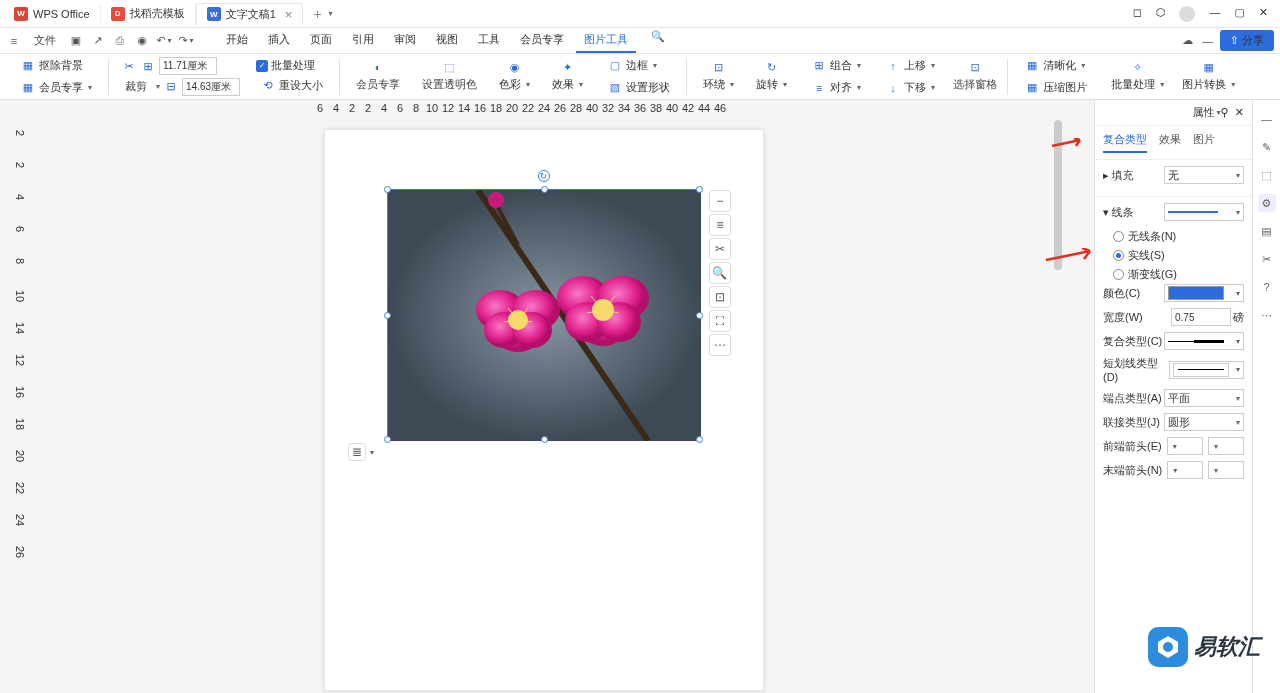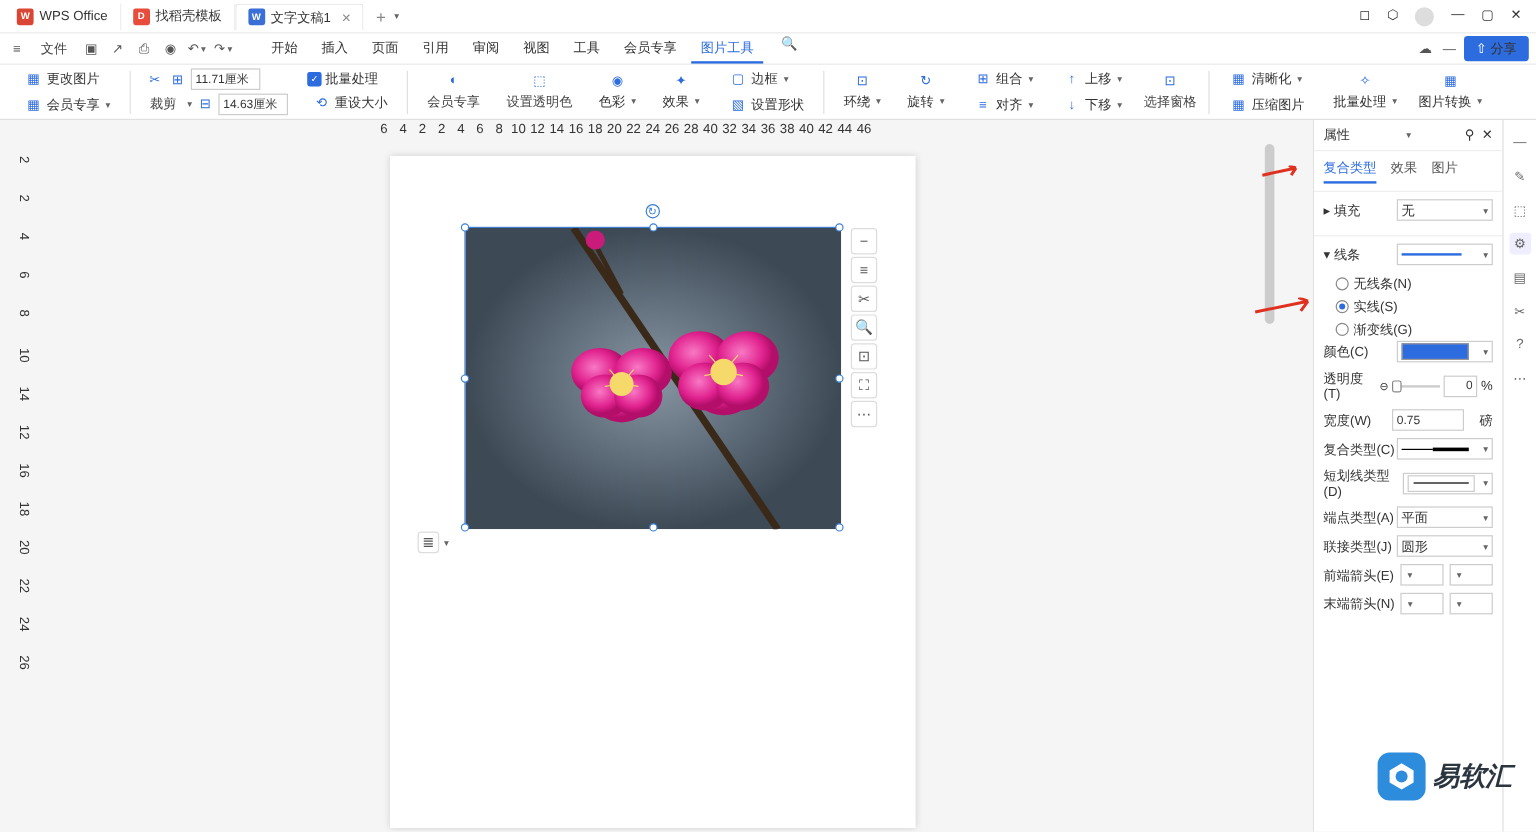--- a/index.html
+++ b/index.html
@@ -45,21 +45,21 @@
 .handle.tl{left:-4px;top:-4px;}.handle.tm{left:50%;top:-4px;margin-left:-3px;}.handle.tr{right:-4px;top:-4px;}
 .handle.ml{left:-4px;top:50%;margin-top:-3px;}.handle.mr{right:-4px;top:50%;margin-top:-3px;}
 .handle.bl{left:-4px;bottom:-4px;}.handle.bm{left:50%;bottom:-4px;margin-left:-3px;}.handle.br{right:-4px;bottom:-4px;}
 .rotate-handle{position:absolute;left:50%;top:-20px;margin-left:-6px;width:12px;height:12px;border:1px solid #3a7fd5;border-radius:50%;background:#fff;display:flex;align-items:center;justify-content:center;color:#3a7fd5;font-size:9px;}
 .float-toolbar{position:absolute;right:-32px;top:0;display:flex;flex-direction:column;gap:2px;}
 .float-btn{width:22px;height:22px;background:#fff;border:1px solid #ddd;border-radius:3px;display:flex;align-items:center;justify-content:center;font-size:12px;color:#555;cursor:pointer;}
 .wrap-indicator{position:absolute;left:-40px;bottom:-22px;display:flex;gap:2px;align-items:center;}
 .scrollbar-v{position:absolute;right:216px;top:0;bottom:0;width:12px;background:#f5f5f5;}
 .scroll-thumb-v{position:absolute;top:20px;width:8px;left:2px;height:150px;background:#ccc;border-radius:4px;}
 .prop-panel{width:158px;background:#fff;border-left:1px solid #e0e0e0;display:flex;flex-direction:column;}
-.prop-header{height:26px;display:flex;align-items:center;padding:0 8px;border-bottom:1px solid #eee;justify-content:space-between;}
+.prop-header{height:26px;display:flex;align-items:center;padding:0 8px;border-bottom:1px solid #eee;justify-content:flex-end;}
 .prop-tabs{display:flex;gap:12px;padding:6px 8px;border-bottom:1px solid #eee;}
 .prop-tab{cursor:pointer;font-size:11px;color:#555;padding-bottom:4px;}
 .prop-tab.active{color:#2d6cdf;border-bottom:2px solid #2d6cdf;}
 .prop-section{padding:6px 8px;}
 .prop-row{display:flex;align-items:center;justify-content:space-between;margin-bottom:6px;font-size:11px;}
 .prop-select{width:80px;height:18px;border:1px solid #ccc;font-size:10px;padding:0 3px;display:flex;align-items:center;justify-content:space-between;cursor:pointer;}
 .prop-select-short{width:60px;height:18px;border:1px solid #ccc;font-size:10px;padding:0 3px;}
 .radio-row{display:flex;align-items:center;gap:4px;padding:2px 0 2px 10px;cursor:pointer;}
 .radio{width:11px;height:11px;border:1px solid #888;border-radius:50%;display:inline-flex;align-items:center;justify-content:center;}
 .radio.checked::after{content:"";width:5px;height:5px;background:#2d6cdf;border-radius:50%;}
@@ -136,21 +136,21 @@
   <div class="spacer"></div>
   <span class="qat-icon">☁</span>
   <span class="qat-icon">—</span>
   <span class="share-btn">⇧ <span>分享</span></span>
 </div>
 
 <div class="ribbon">
   <div class="rgroup">
     <div class="rbtn">
         <span class="ricon">▦</span>
-        <span>更改图片</span>
+        <span>抠除背景</span>
       </div>
     <div class="rbtn">
         <span class="ricon">▦</span>
         <span>会员专享</span>
         <span class="dropdown-arrow">▾</span>
       </div>
   </div>
   <div class="rsep"></div>
   <div class="rgroup">
     <div class="rrow">
@@ -431,33 +431,22 @@
           <span>渐变线(G)</span>
         </div>
       <div class="prop-row">
           <span>颜色(C)</span>
           <div class="prop-select">
             <span class="color-swatch"></span>
             <span class="dropdown-arrow">▾</span>
           </div>
         </div>
       <div class="prop-row">
-          <span>透明度(T)</span>
-        <div style="display:flex;align-items:center;gap:3px;">
-          <span style="font-size:9px;">⊖</span>
-            <div class="slider">
-              <div class="slider-thumb"></div>
-            </div>
-          <input class="prop-select-short" style="width: 28px; text-align: right;" value="0">
-            <span>%</span>
-        </div>
-      </div>
-      <div class="prop-row">
           <span>宽度(W)</span>
-        <div style="display:flex;align-items:center;gap:13px;">
+        <div style="display:flex;align-items:center;gap:2px;">
           <input class="prop-select-short" value="0.75" style="">
             <span>磅</span>
         </div>
       </div>
       <div class="prop-row">
           <span>复合类型(C)</span>
           <div class="prop-select">
             <div class="line-preview" style="border:none;">
               <span style="width:52px;height:3px;background:#000;display:inline-block;"></span>
             </div>

